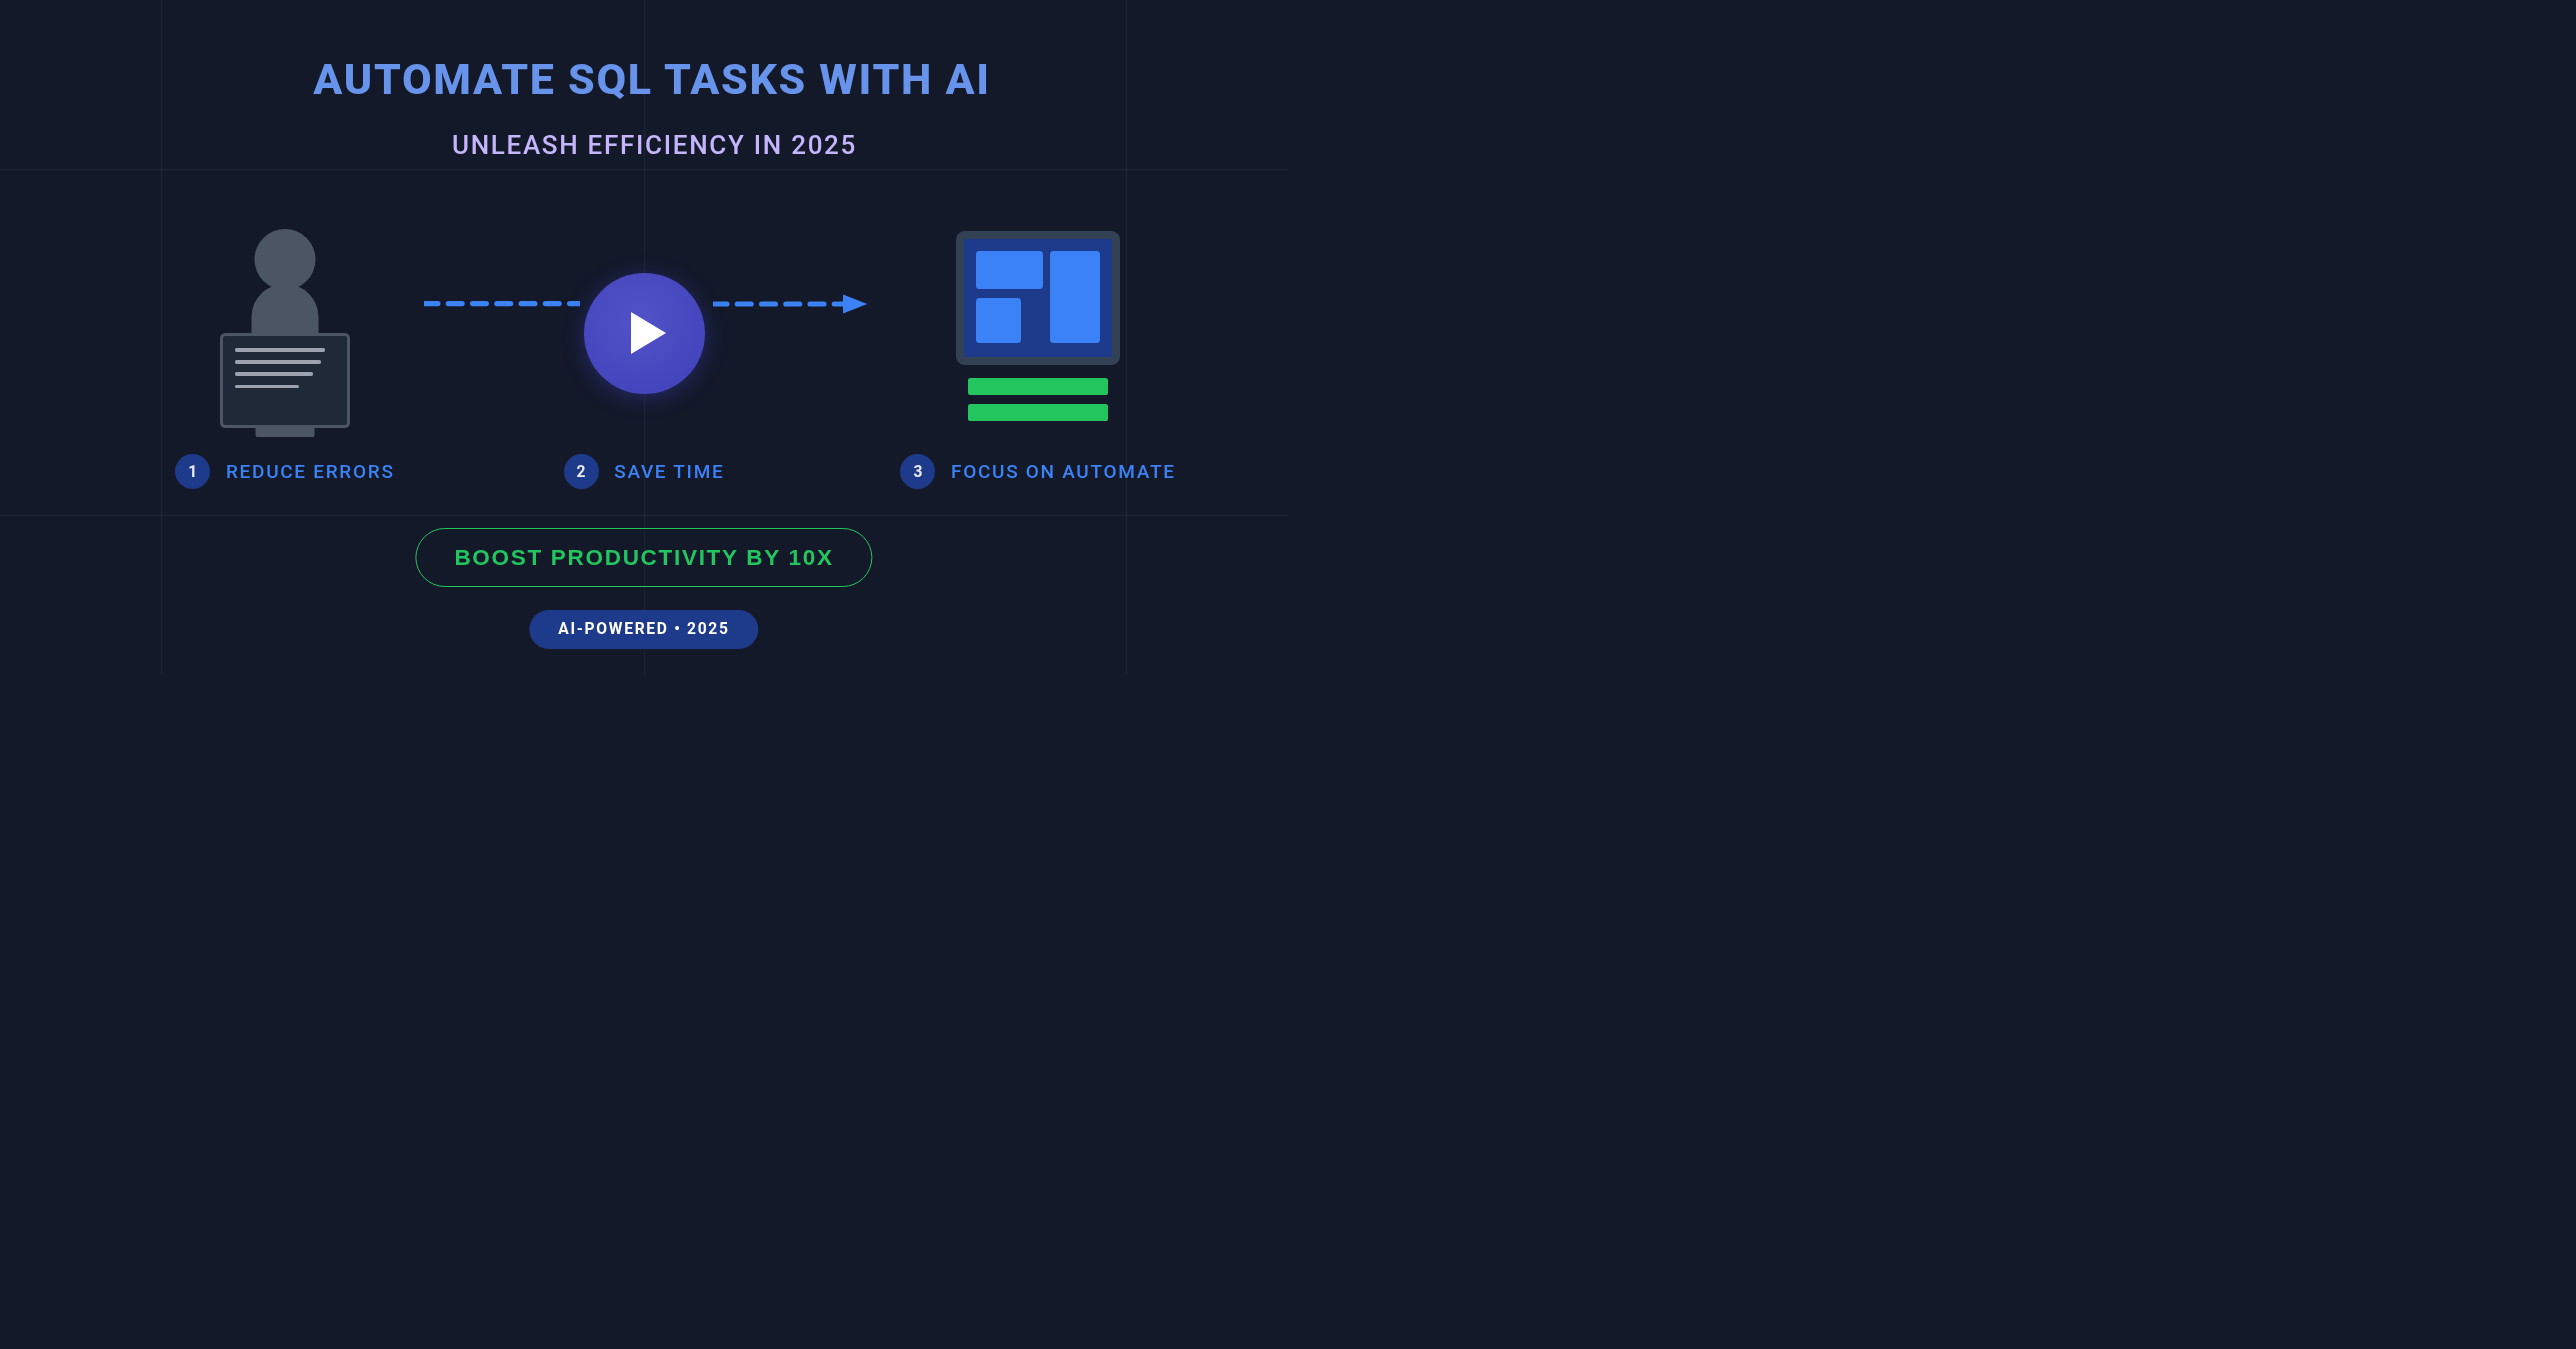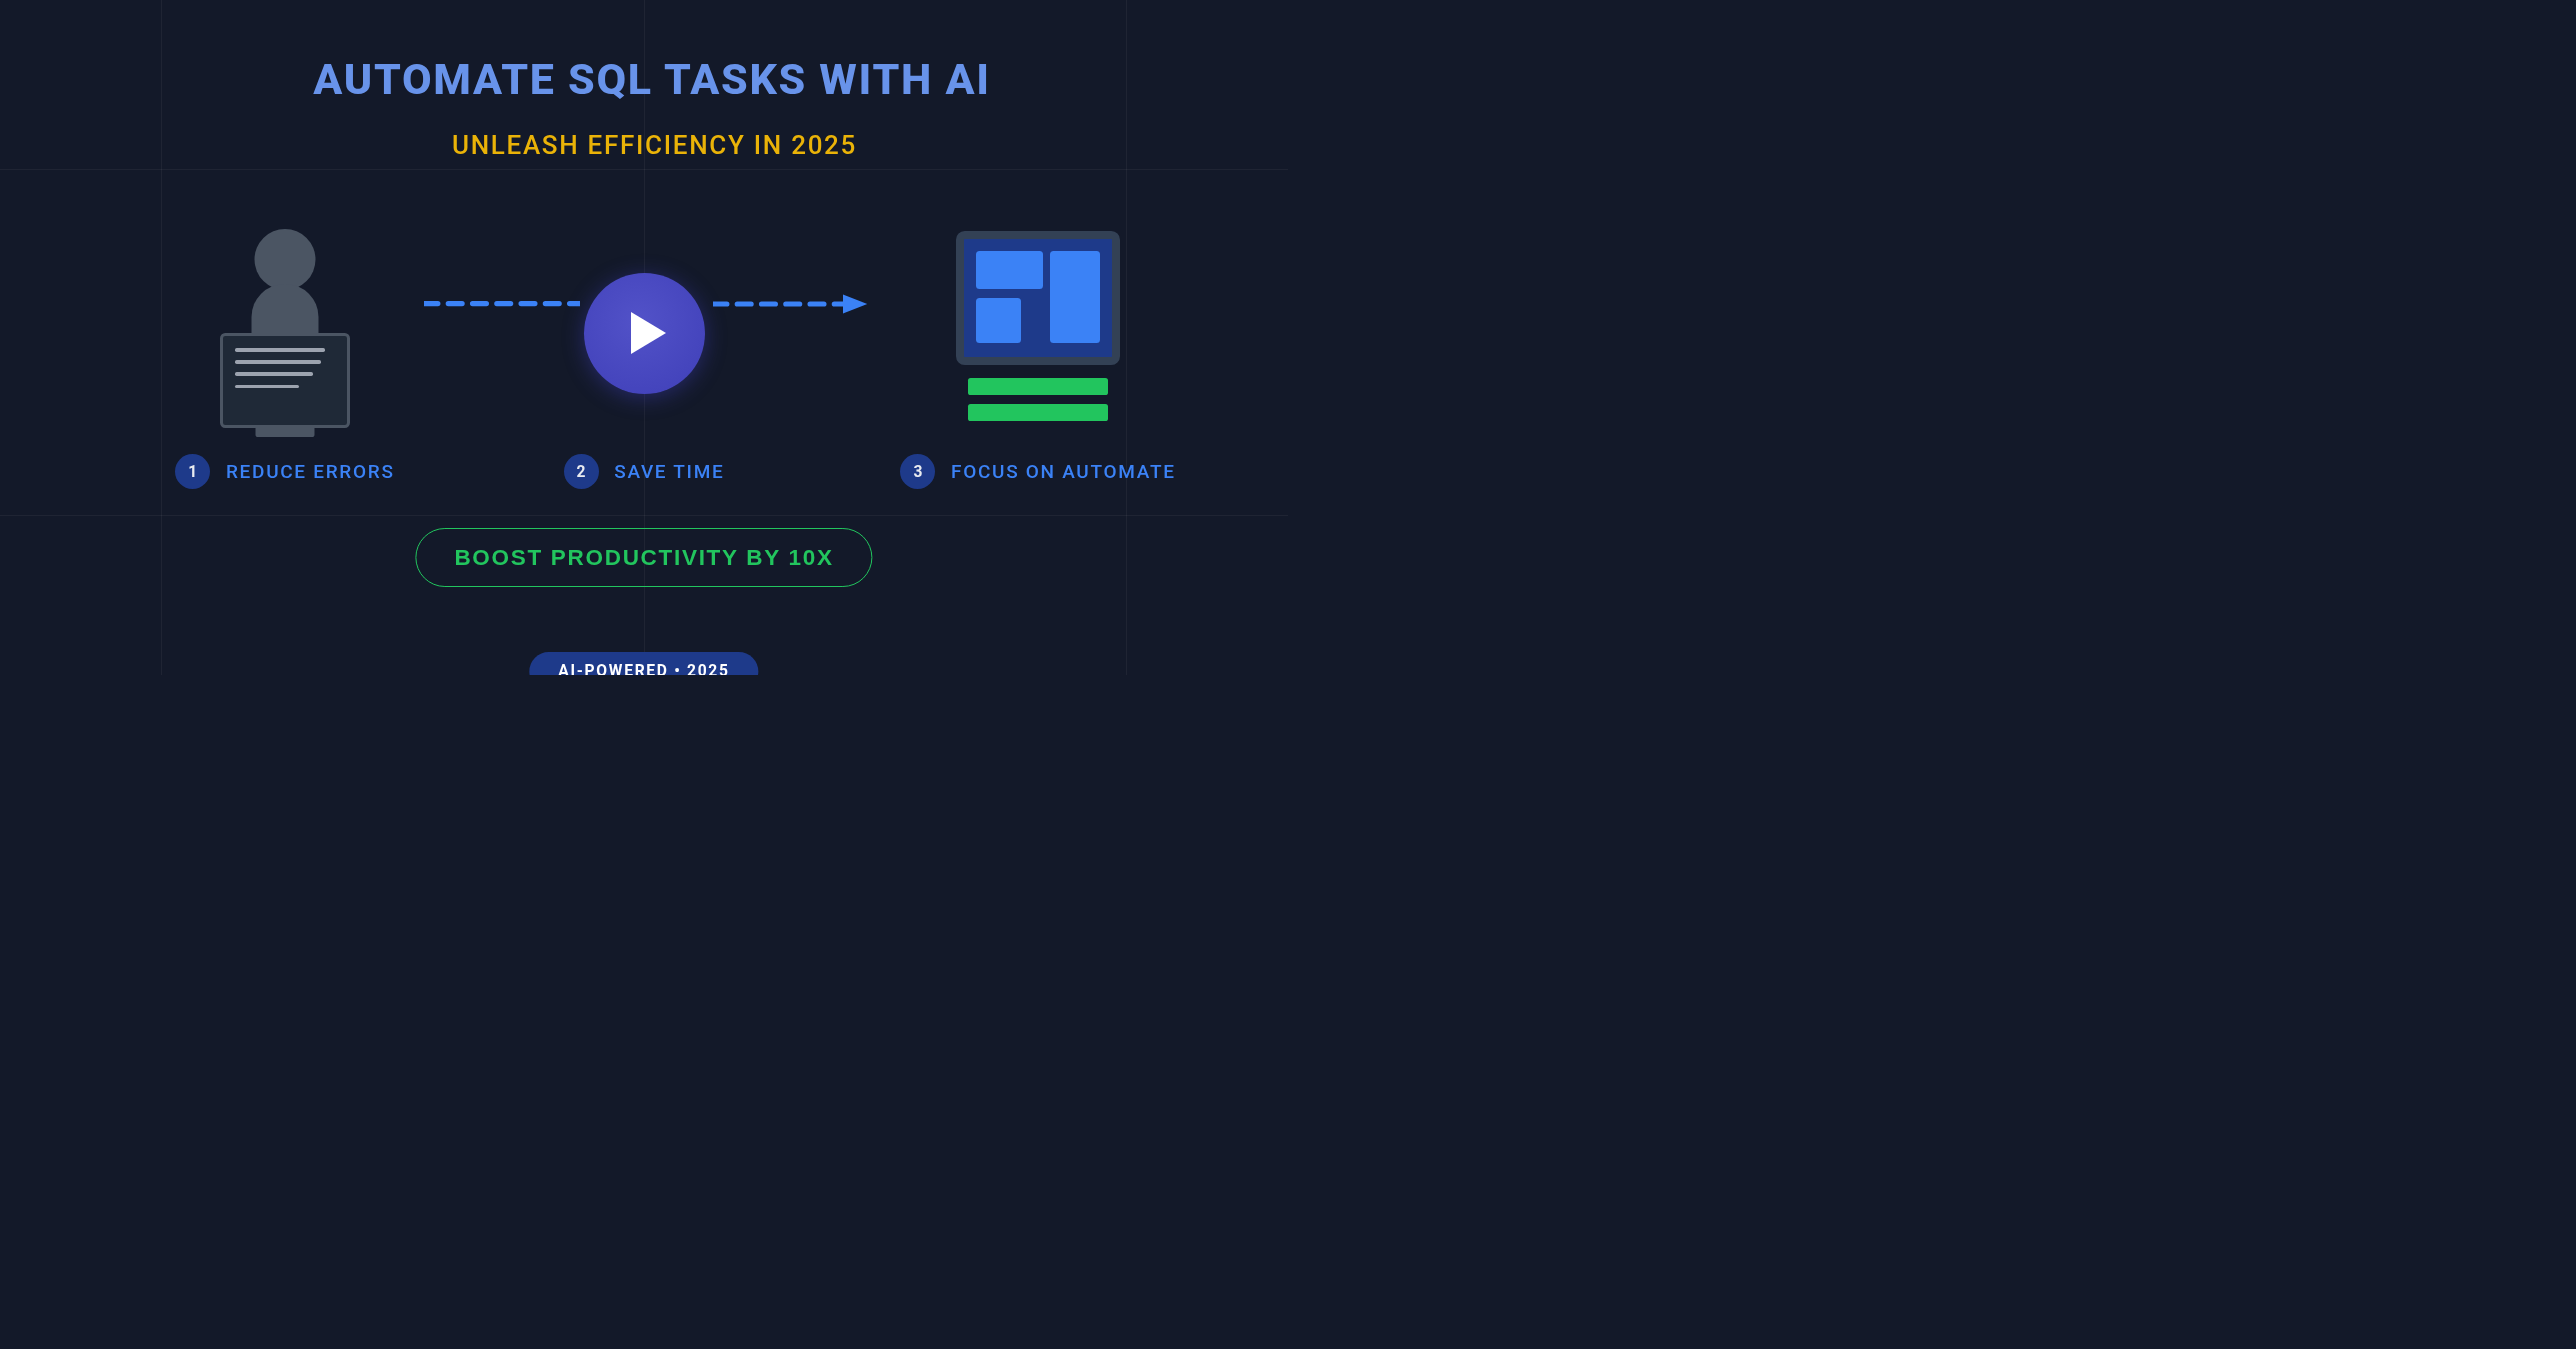--- a/index.html
+++ b/index.html
@@ -32,21 +32,21 @@
     color: #6893ea;
     margin-left: 16px;
   }
   .subtitle {
     position: absolute;
     top: 130px; left: 0; right: 0;
     text-align: center;
     font-size: 26px;
     font-weight: 500;
     letter-spacing: 1.7px;
-    color: #eab308;
+    color: #c4b5fd;
     padding-left: 21px;
   }
 
   
   .column {
     position: absolute;
     top: 225px;
     width: 346px;
     display: flex;
     flex-direction: column;
@@ -194,21 +194,20 @@
     position: absolute;
     top: 610px; left: 50%; transform: translateX(-50%);
     background: #1e3a8a;
     color: #ffffff;
     font-size: 15.6px;
     font-weight: 700;
     letter-spacing: 1.7px;
     padding: 10.4px 29px;
     border-radius: 26px;
     border: none;
-    margin-top: 42px;
   }
 </style>
 </head>
 <body>
 
 <div class="gridlines">
   <div class="v" style="left:161px"></div>
   <div class="v" style="left:644px"></div>
   <div class="v" style="left:1126px"></div>
   <div class="h" style="top:169px"></div>

